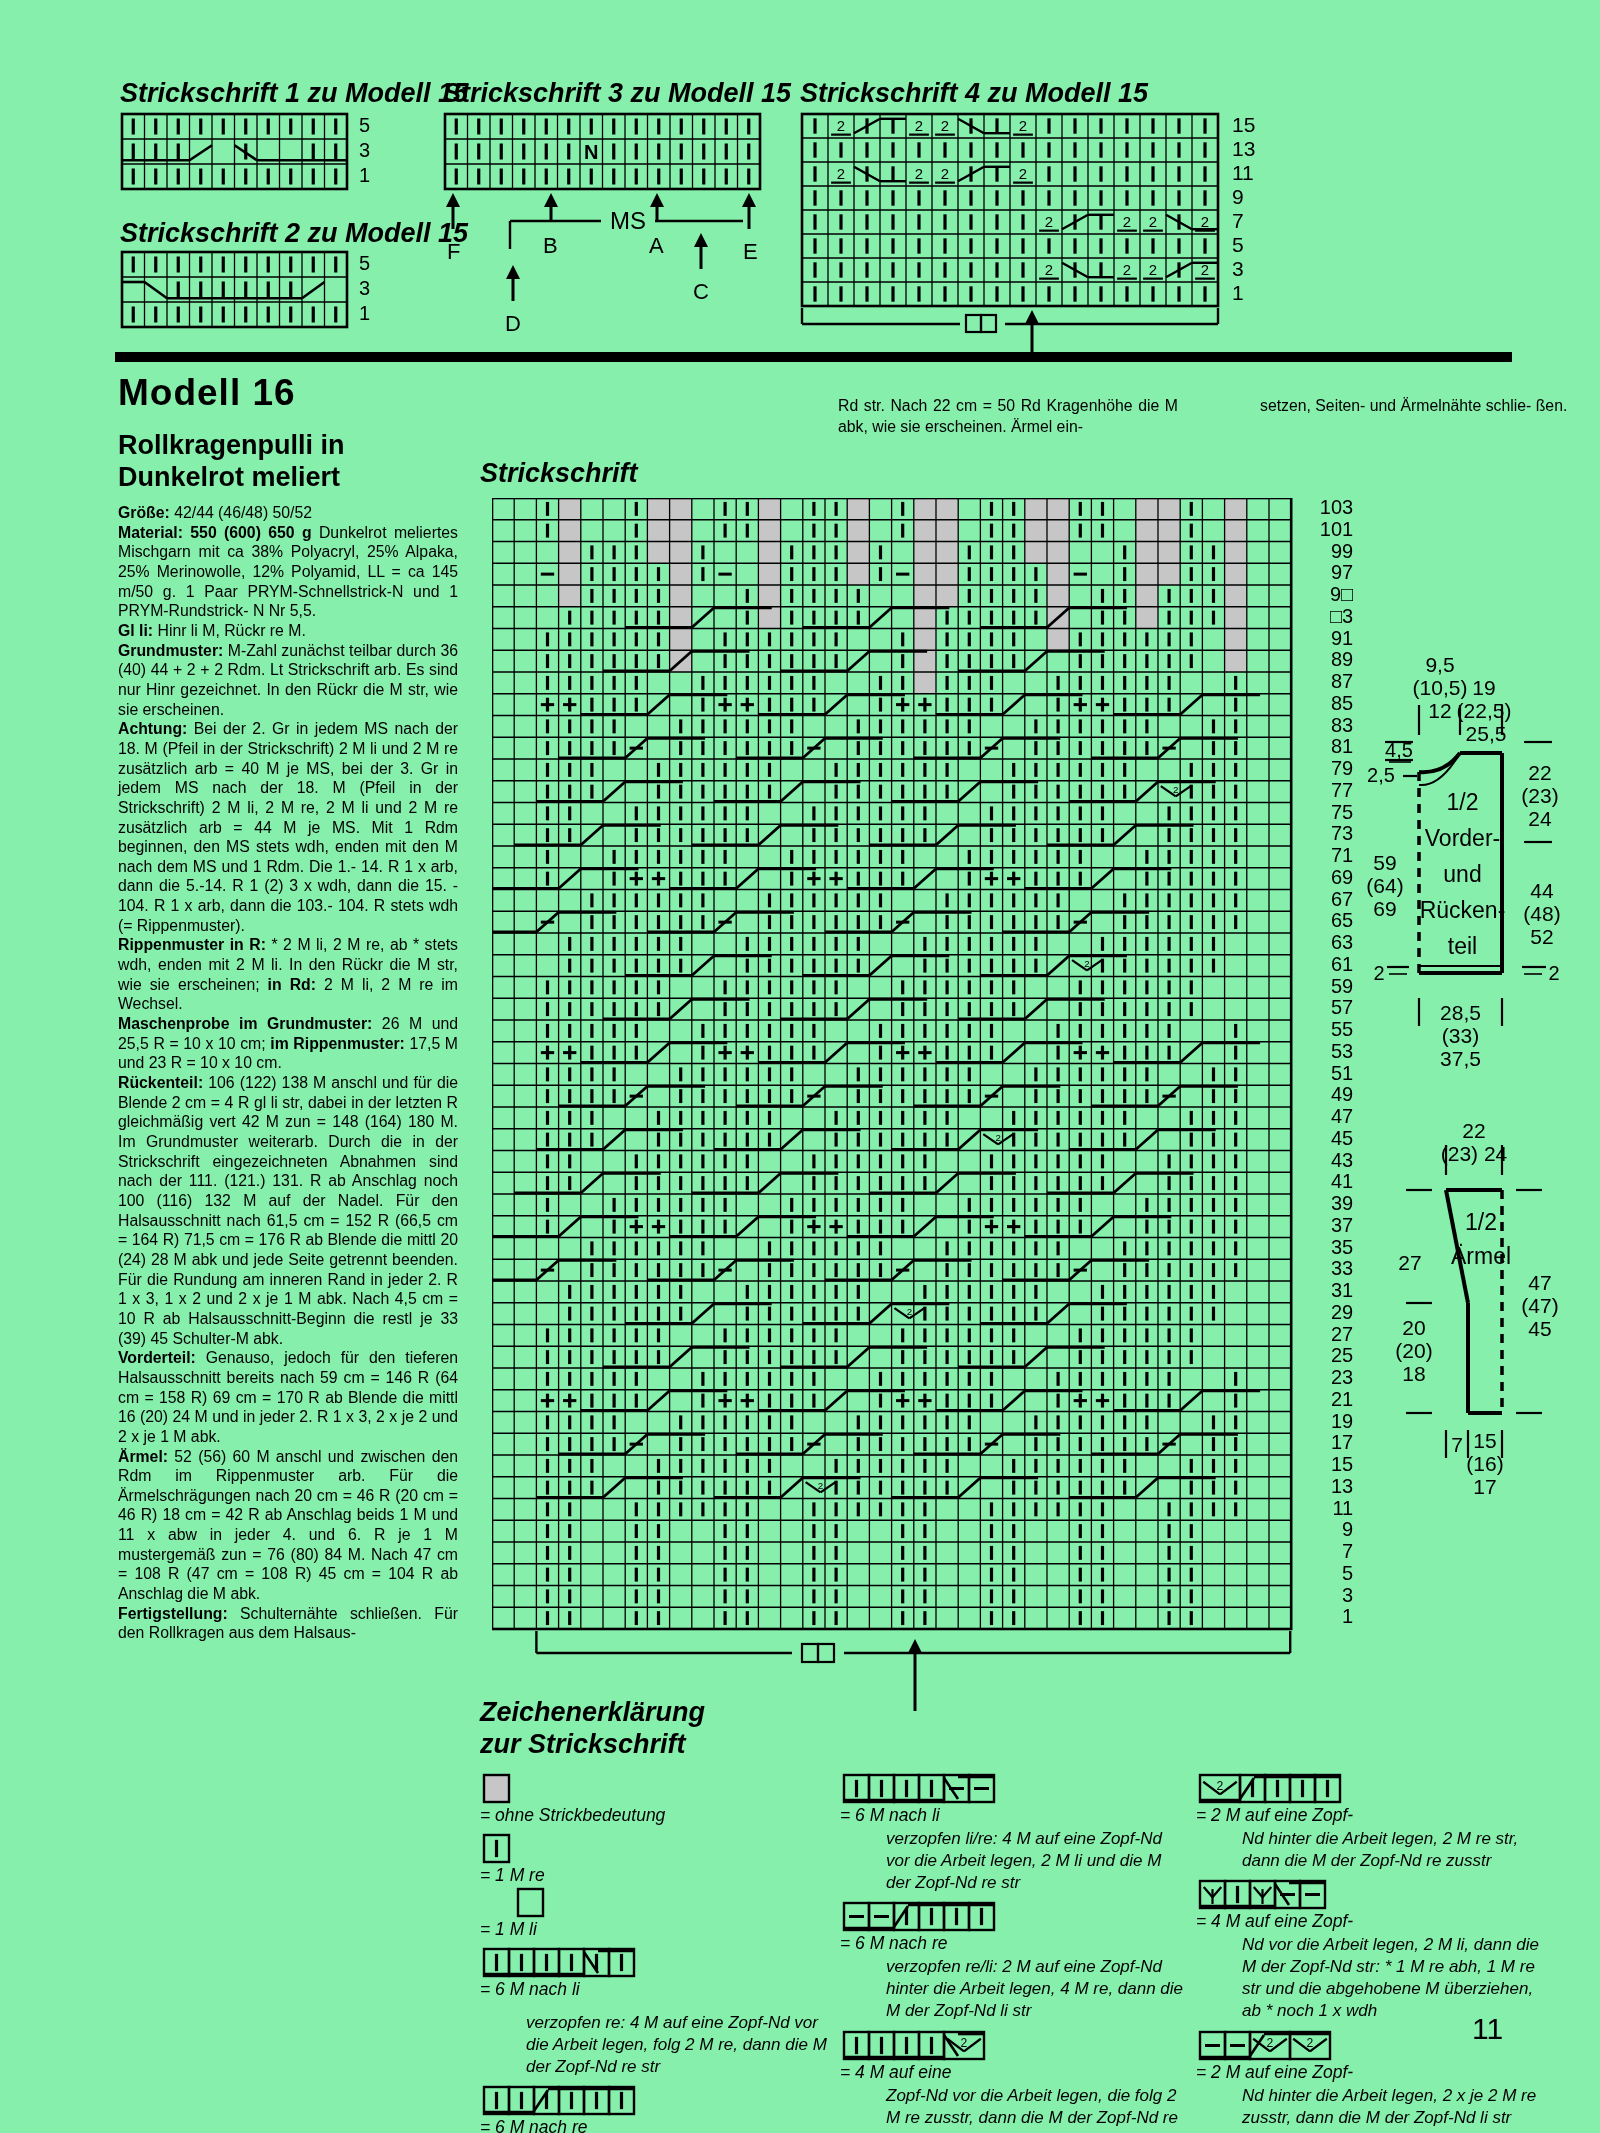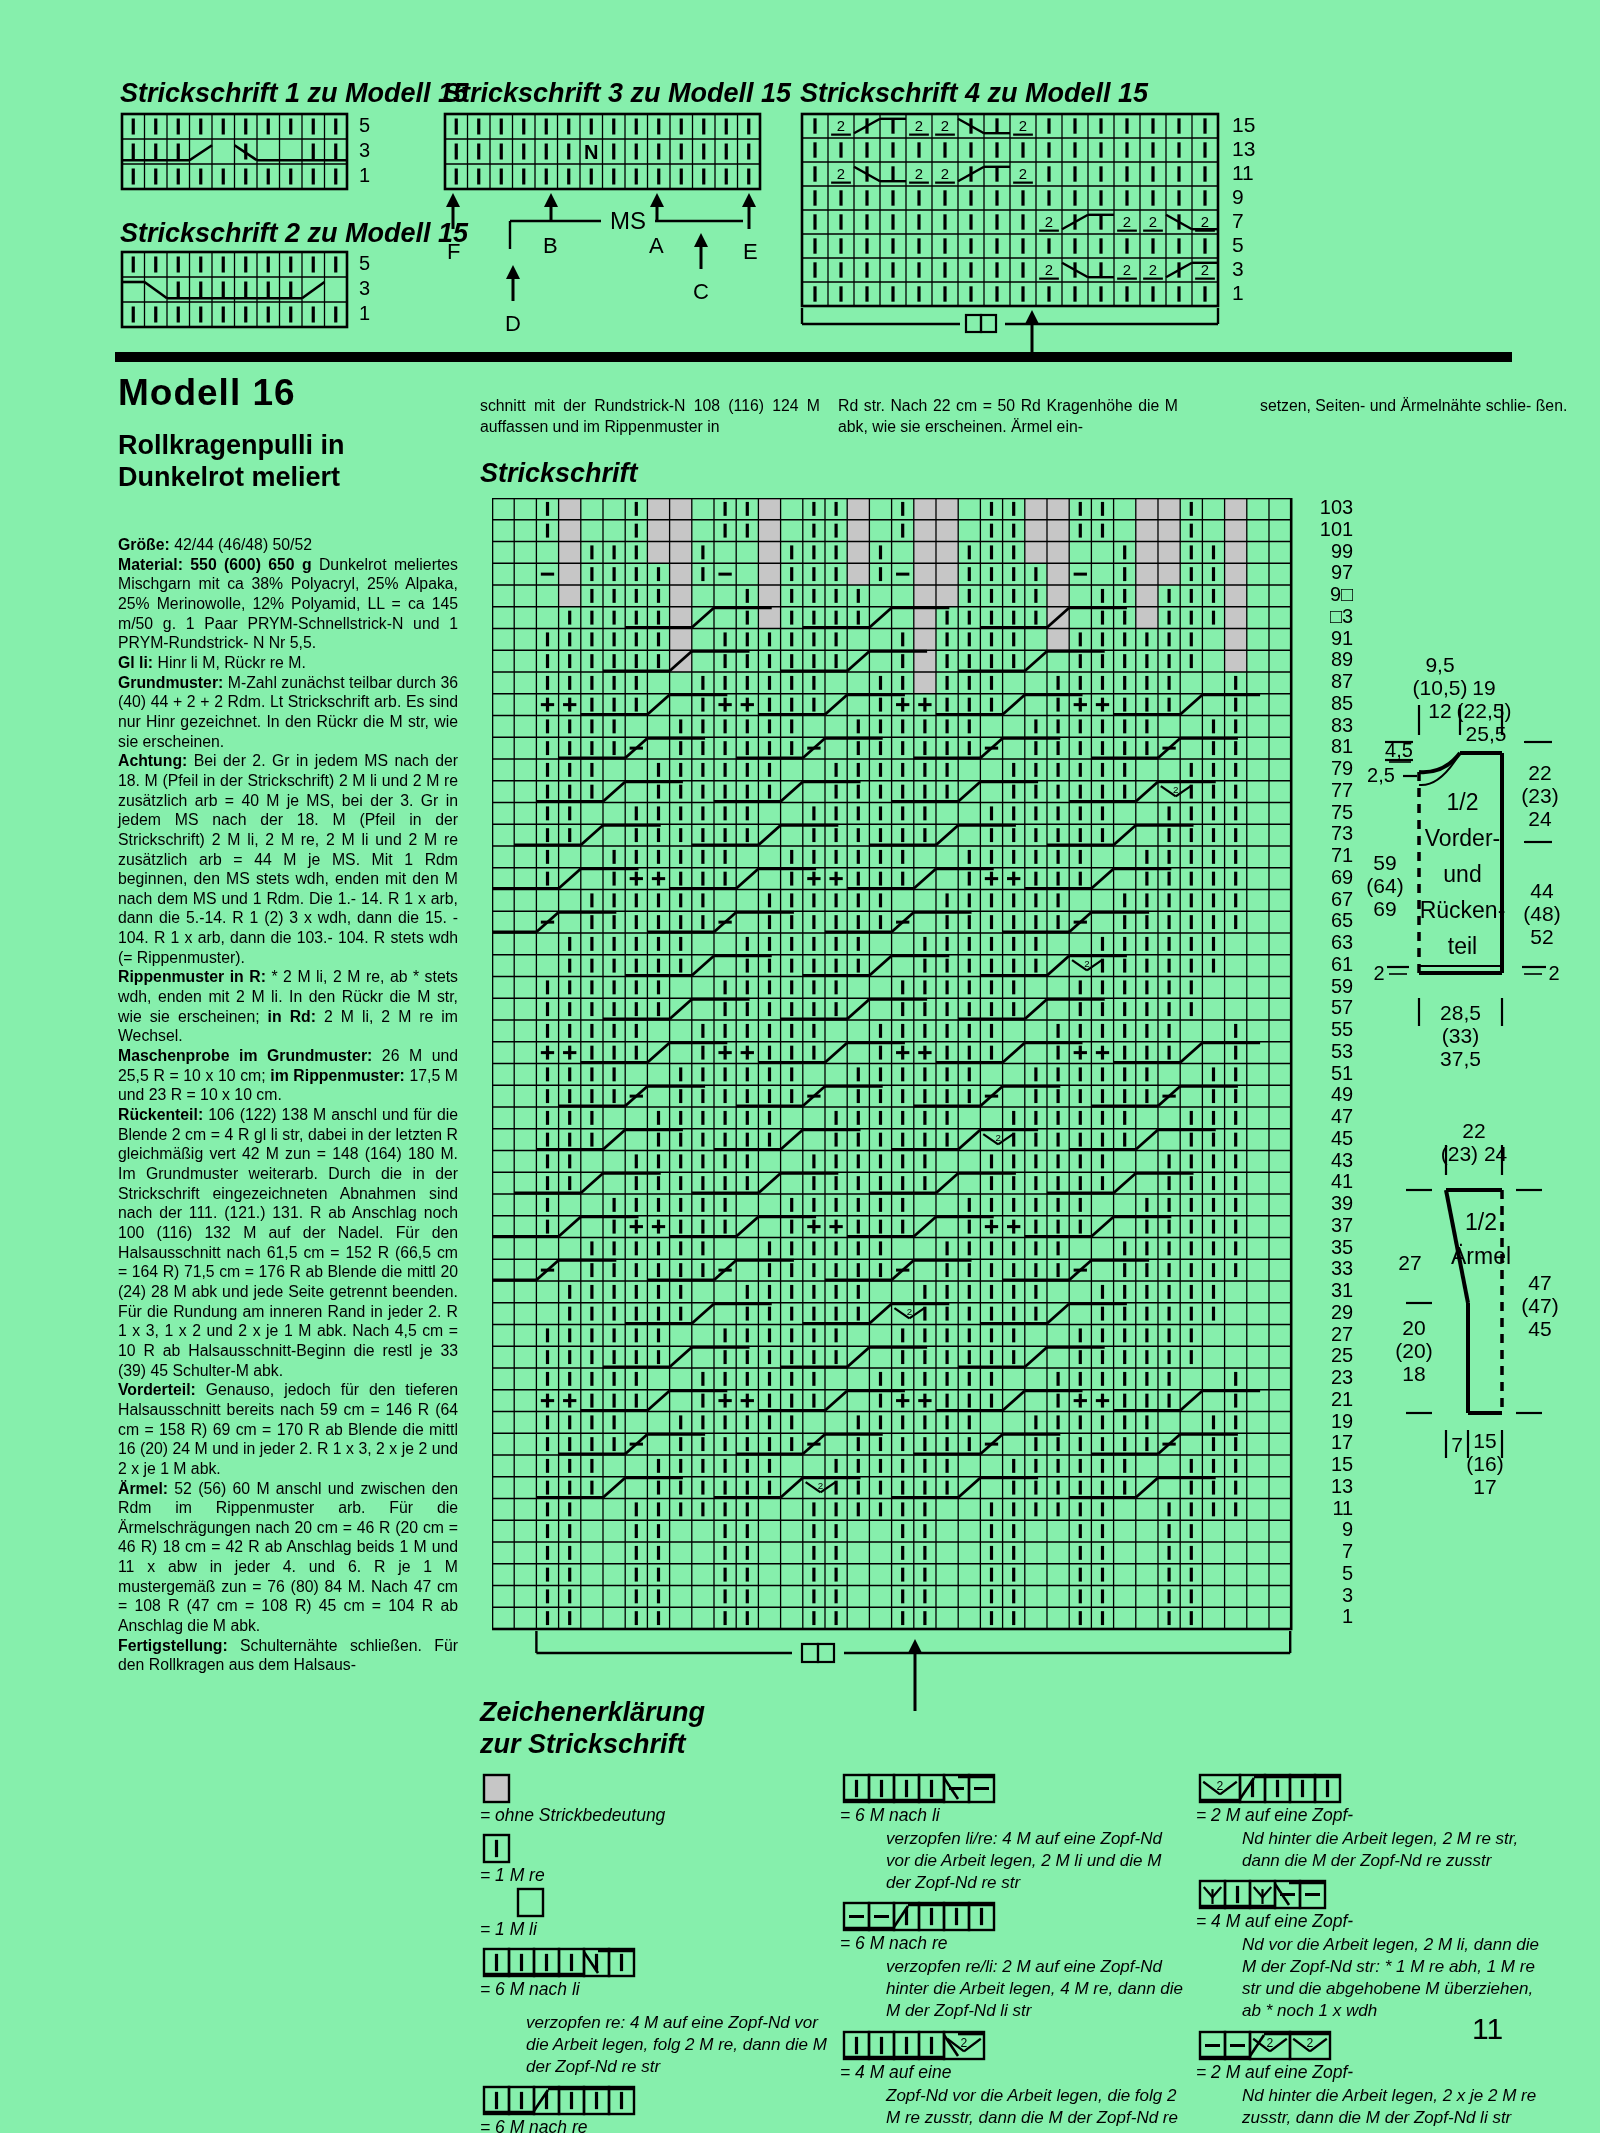--- a/index.html
+++ b/index.html
@@ -3,21 +3,21 @@
 <meta charset="utf-8">
 <style>
   html,body{margin:0;padding:0;background:#e8e8e8;}
   .page{position:relative;width:1600px;height:2133px;background:#86efac;
         font-family:"Liberation Sans",sans-serif;color:#000;overflow:hidden;}
   .abs{position:absolute;}
   .chart-title{font-style:italic;font-weight:bold;font-size:27px;white-space:nowrap;}
   .rule{background:#000;}
   .h-model{font-weight:bold;font-size:37px;letter-spacing:1px;}
   .h-sub{font-weight:bold;font-size:27px;line-height:1.18;}
-  .bodycol{font-size:15.8px;line-height:1.245;text-align:justify;margin-top:32px;}
+  .bodycol{font-size:15.8px;line-height:1.245;text-align:justify;}
   .bodycol p{margin:0;}
   .bodycol .b{font-weight:bold;}
   .contcol{font-size:15.8px;line-height:1.3;text-align:justify;}
   .leg-head{font-style:italic;font-weight:bold;font-size:27px;line-height:1.2;}
   .leg-entry{margin-bottom:6px;}
   .leg-lead{font-style:italic;font-size:17.5px;vertical-align:middle;}
   .leg-body{font-style:italic;font-size:17px;line-height:1.3;margin-top:2px;}
   .pagenum{font-size:30px;}
   svg{display:block;}
   text{font-family:"Liberation Sans",sans-serif;}
@@ -433,21 +433,20 @@
       <p><span class="b">Grundmuster:</span><span> M-Zahl zunächst teilbar durch 36 (40) 44 + 2 + 2 Rdm. Lt Strickschrift arb. Es sind nur Hinr gezeichnet. In den Rückr die M str, wie sie erscheinen.</span></p>
       <p><span class="b">Achtung:</span><span> Bei der 2. Gr in jedem MS nach der 18. M (Pfeil in der Strickschrift) 2 M li und 2 M re zusätzlich arb = 40 M je MS, bei der 3. Gr in jedem MS nach der 18. M (Pfeil in der Strickschrift) 2 M li, 2 M re, 2 M li und 2 M re zusätzlich arb = 44 M je MS. Mit 1 Rdm beginnen, den MS stets wdh, enden mit den M nach dem MS und 1 Rdm. Die 1.- 14. R 1 x arb, dann die 5.-14. R 1 (2) 3 x wdh, dann die 15. - 104. R 1 x arb, dann die 103.- 104. R stets wdh (= Rippenmuster).</span></p>
       <p><span class="b">Rippenmuster in R:</span><span> * 2 M li, 2 M re, ab * stets wdh, enden mit 2 M li. In den Rückr die M str, wie sie erscheinen; </span><span class="b">in Rd:</span><span> 2 M li, 2 M re im Wechsel.</span></p>
       <p><span class="b">Maschenprobe im Grundmuster:</span><span> 26 M und 25,5 R = 10 x 10 cm; </span><span class="b">im Rippenmuster:</span><span> 17,5 M und 23 R = 10 x 10 cm.</span></p>
       <p><span class="b">Rückenteil:</span><span> 106 (122) 138 M anschl und für die Blende 2 cm = 4 R gl li str, dabei in der letzten R gleichmäßig vert 42 M zun = 148 (164) 180 M. Im Grundmuster weiterarb. Durch die in der Strickschrift eingezeichneten Abnahmen sind nach der 111. (121.) 131. R ab Anschlag noch 100 (116) 132 M auf der Nadel. Für den Halsausschnitt nach 61,5 cm = 152 R (66,5 cm = 164 R) 71,5 cm = 176 R ab Blende die mittl 20 (24) 28 M abk und jede Seite getrennt beenden. Für die Rundung am inneren Rand in jeder 2. R 1 x 3, 1 x 2 und 2 x je 1 M abk. Nach 4,5 cm = 10 R ab Halsausschnitt-Beginn die restl je 33 (39) 45 Schulter-M abk.</span></p>
       <p><span class="b">Vorderteil:</span><span> Genauso, jedoch für den tieferen Halsausschnitt bereits nach 59 cm = 146 R (64 cm = 158 R) 69 cm = 170 R ab Blende die mittl 16 (20) 24 M und in jeder 2. R 1 x 3, 2 x je 2 und 2 x je 1 M abk.</span></p>
       <p><span class="b">Ärmel:</span><span> 52 (56) 60 M anschl und zwischen den Rdm im Rippenmuster arb. Für die Ärmelschrägungen nach 20 cm = 46 R (20 cm = 46 R) 18 cm = 42 R ab Anschlag beids 1 M und 11 x abw in jeder 4. und 6. R je 1 M mustergemäß zun = 76 (80) 84 M. Nach 47 cm = 108 R (47 cm = 108 R) 45 cm = 104 R ab Anschlag die M abk.</span></p>
       <p><span class="b">Fertigstellung:</span><span> Schulternähte schließen. Für den Rollkragen aus dem Halsaus-</span></p>
     </div>
 
-  <div class="abs contcol" style="left:480px;top:396px;width:340px;">schnitt mit der Rundstrick-N 108 (116) 124 M auffassen und im Rippenmuster in</div>
   <div class="abs contcol" style="left:838px;top:396px;width:340px;">Rd str. Nach 22 cm = 50 Rd Kragenhöhe die M abk, wie sie erscheinen. Ärmel ein-</div>
   <div class="abs contcol" style="left:1260px;top:396px;width:330px;text-align:left;">setzen, Seiten- und Ärmelnähte schlie- ßen.</div>
 
   <div class="abs chart-title" style="left:480px;top:458px;">Strickschrift</div>
   <div class="abs" id="mt-main" style="left:492px;top:498px;">
       <svg width="869.1999999999999" height="1217" viewBox="0 0 869.1999999999999 1217">
         <rect x="66.6" y="0" width="22.2" height="21.75" fill="#c6c6c6"></rect>
         <rect x="66.6" y="21.75" width="22.2" height="21.75" fill="#c6c6c6"></rect>
         <rect x="66.6" y="43.5" width="22.2" height="21.75" fill="#c6c6c6"></rect>
         <rect x="66.6" y="65.25" width="22.2" height="21.75" fill="#c6c6c6"></rect>

